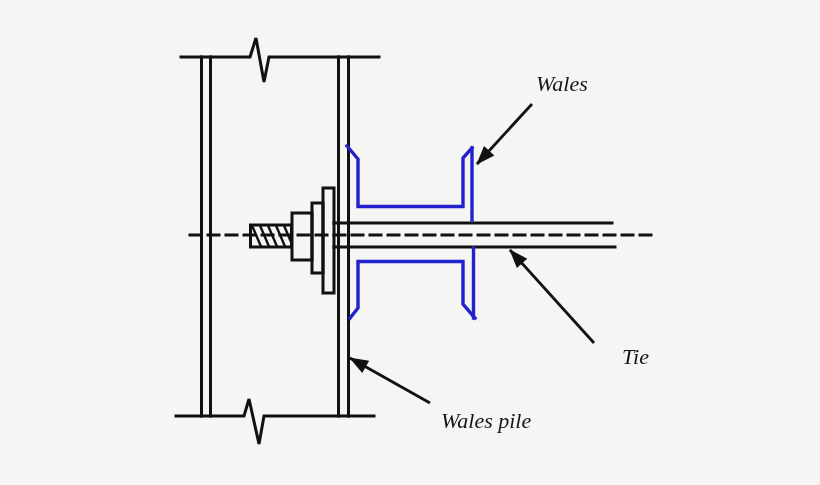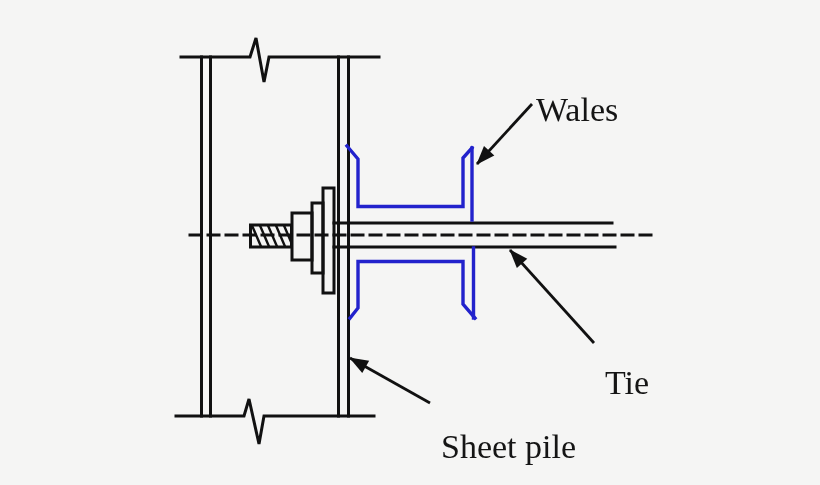--- a/index.html
+++ b/index.html
@@ -52,25 +52,25 @@
   .arrow-line {
     stroke: var(--line);
     stroke-width: 2.8;
     fill: none;
   }
   .arrow-head-fill {
     fill: var(--line);
   }
   .label {
     position: absolute;
-    font-size: 34px;
+    font-style: italic;
+    font-size: 22px;
     line-height: 1;
     color: var(--text);
     white-space: nowrap;
-    margin-top: 20px;
   }
   .label-wales  { left: 536px; top: 73px; }
   .label-tie    { left: 602px; top: 346px; width: 47px; overflow: hidden; text-align: right; }
   .label-sheet  { left: 441px; top: 410px; }
 </style>
 </head>
 <body>
 
 <div class="stage">
 
@@ -116,15 +116,15 @@
 
     <line class="arrow-line" marker-end="url(#ah)" x1="532" y1="104" x2="477" y2="164"></line>
     <line class="arrow-line" marker-end="url(#ah)" x1="594" y1="343" x2="510" y2="250"></line>
     <line class="arrow-line" marker-end="url(#ah)" x1="430" y1="403" x2="350" y2="358"></line>
   </svg>
 
   <div class="label label-wales">Wales</div>
 
   <div class="label label-tie">Tie</div>
 
-  <div class="label label-sheet">Sheet pile</div>
+  <div class="label label-sheet">Wales pile</div>
 
 </div>
 
 </body></html>

